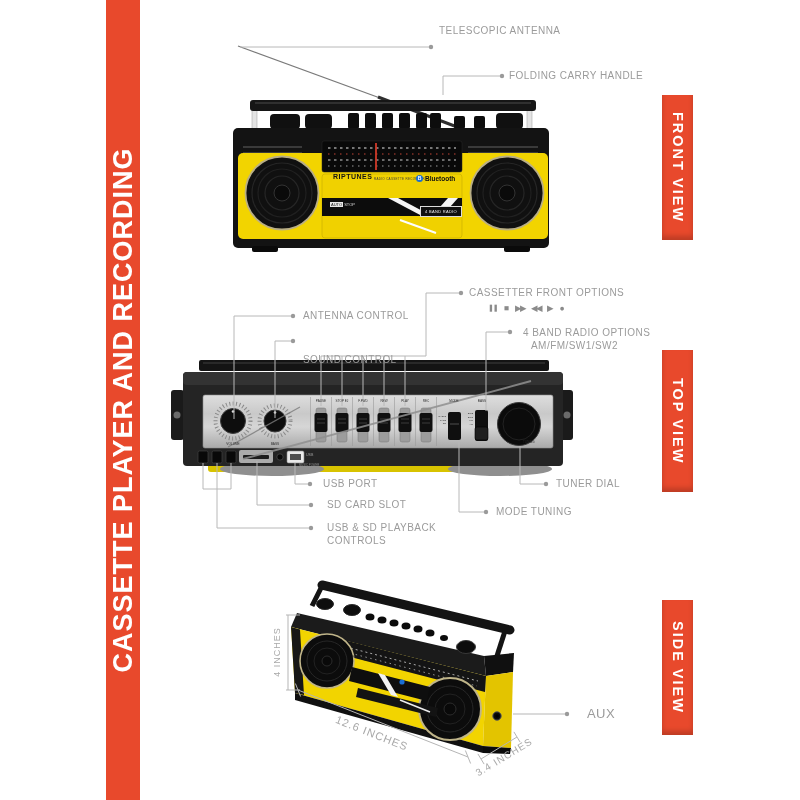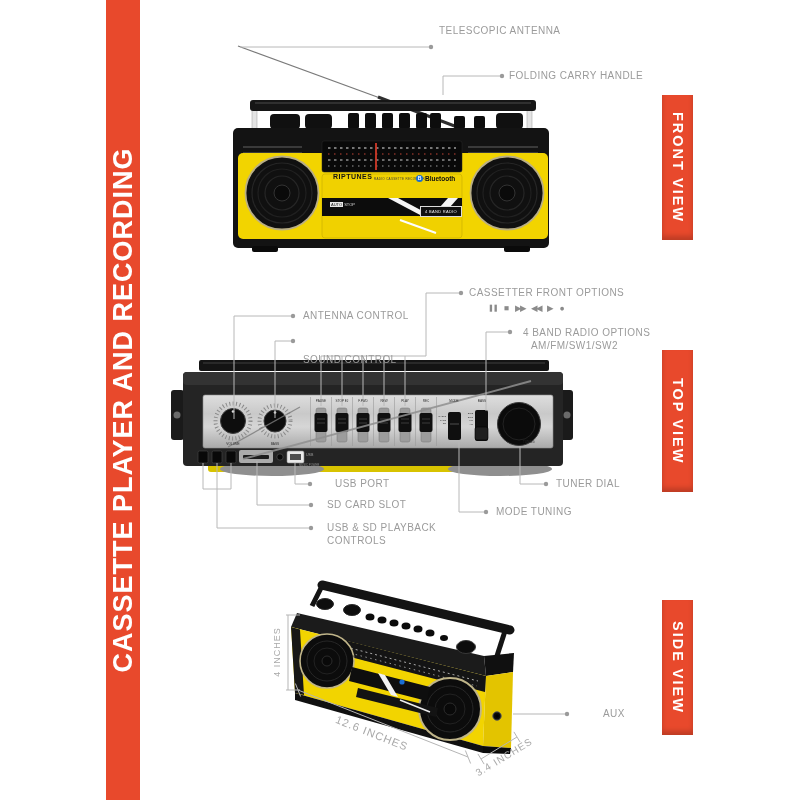--- a/index.html
+++ b/index.html
@@ -317,21 +317,21 @@
     <span>■</span>
     <span style="letter-spacing:-1.5px;">▶▶</span>
     <span style="letter-spacing:-1.5px;">◀◀</span>
     <span>▶</span>
     <span>●</span>
   </div>
   <div class="abs lbl2" style="left:523px;top:326px;">
     <span style="display:block;">4 BAND RADIO OPTIONS</span>
     <span style="display:block;margin-left:8px;">AM/FM/SW1/SW2</span>
   </div>
-  <div class="abs lbl" style="left:335px;top:478px;">USB PORT</div>
+  <div class="abs lbl" style="left:323px;top:478px;">USB PORT</div>
   <div class="abs lbl" style="left:327px;top:499px;">SD CARD SLOT</div>
   <div class="abs lbl2" style="left:327px;top:521px;">
     <span style="display:block;">USB &amp; SD PLAYBACK</span>
     <span style="display:block;">CONTROLS</span>
   </div>
   <div class="abs lbl" style="left:556px;top:478px;">TUNER DIAL</div>
   <div class="abs lbl" style="left:496px;top:506px;">MODE TUNING</div>
 
   <div class="abs tiny" style="left:219px;top:442px;width:28px;font-size:3.2px;">VOLUME</div>
   <div class="abs tiny" style="left:261px;top:442px;width:28px;font-size:3.2px;">BASS</div>
@@ -354,16 +354,16 @@
     <span style="display:block;">FM</span>
     <span style="display:block;">AM</span>
   </div>
   <div class="abs" style="left:306px;top:453px;font-size:3.6px;color:#9a9a9a;">USB</div>
   <div class="abs" style="left:299px;top:463px;font-size:2.8px;color:#8a8a8a;">MUSIC POWER</div>
   <div class="abs" style="left:523px;top:440px;font-size:3px;color:#2b2b2b;">TUNING</div>
 
   <div class="abs dim" style="left:277px;top:652px;font-size:9px;transform:translate(-50%,-50%) rotate(-90deg);">4 INCHES</div>
   <div class="abs dim" style="left:372px;top:733px;font-size:11px;transform:translate(-50%,-50%) rotate(21.5deg);">12.6 INCHES</div>
   <div class="abs dim" style="left:504px;top:757px;font-size:10px;transform:translate(-50%,-50%) rotate(-31deg);">3.4 INCHES</div>
-  <div class="abs lbl" style="left:603px;top:708px;font-size:10px;">AUX</div>
+  <div class="abs lbl" style="left:587px;top:708px;font-size:13px;">AUX</div>
   <div class="abs" style="left:352px;top:656px;font-size:3.2px;color:#1d1d1d;transform:rotate(14deg);">RIPTUNES</div>
 
 </div>
 
 </body></html>

